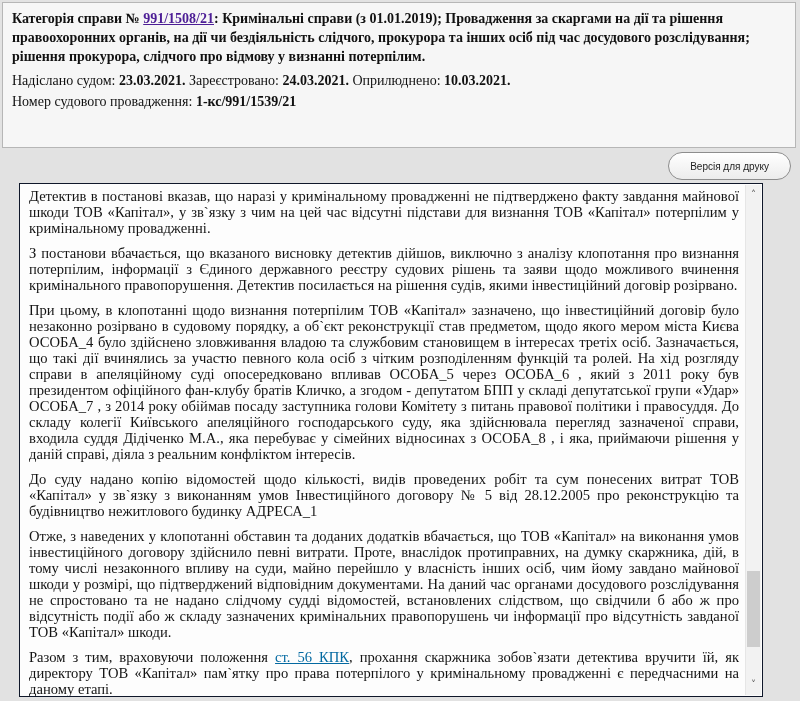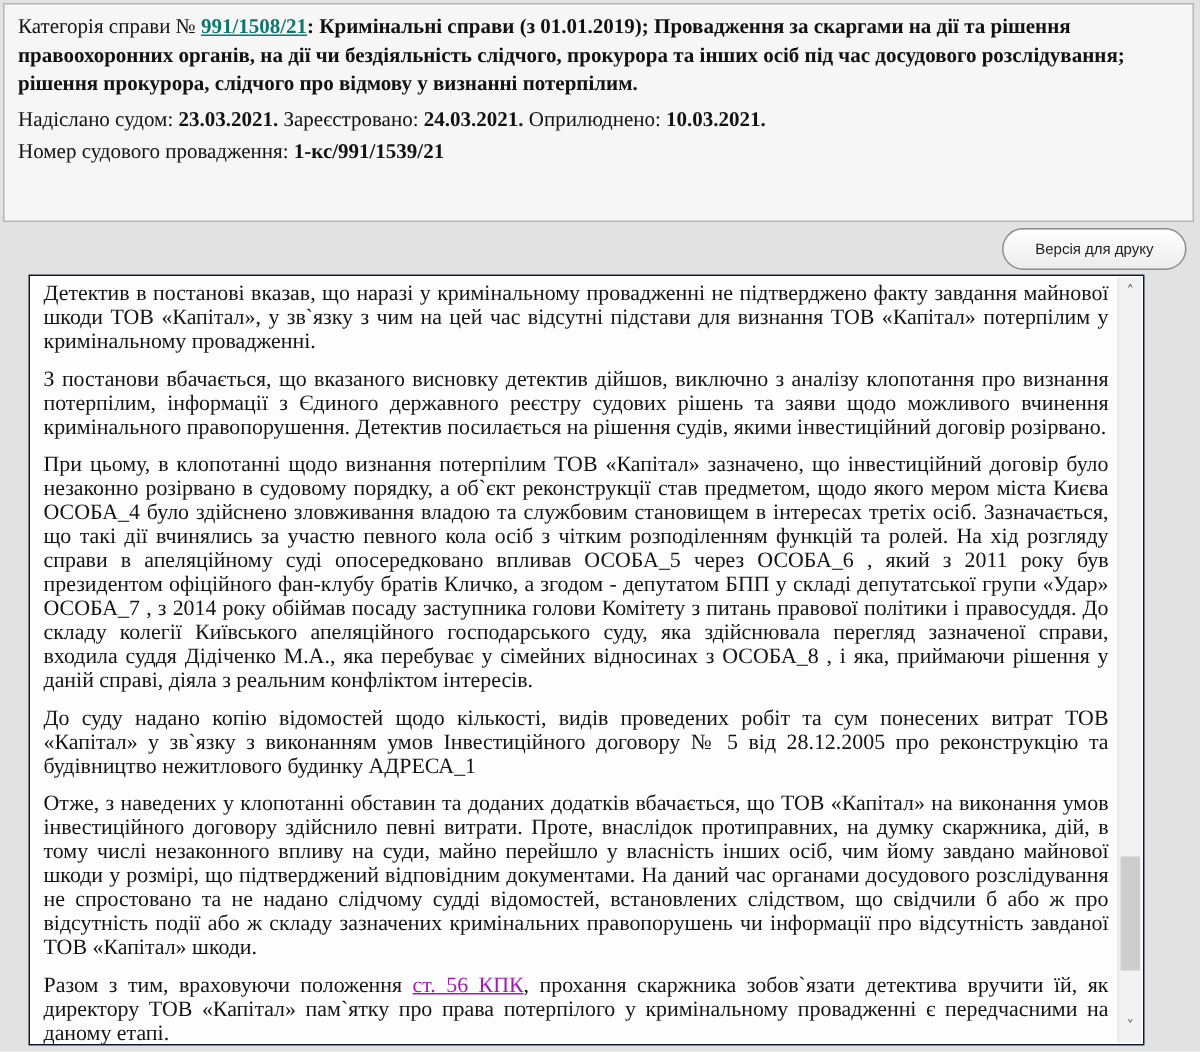--- a/index.html
+++ b/index.html
@@ -9,22 +9,22 @@
     font-family:"Liberation Serif", serif;
   }
 
   
   .header-box {
     position:absolute; left:2px; top:2px; width:794px; height:146px;
     box-sizing:border-box; background:#f6f6f6; border:1px solid #b6b6b6;
     padding:4px 9px 0 9px; font-size:14px; color:#111;
   }
   .category { margin:2px 0 4px 0; line-height:19px; }
-  .category .cat-label { font-weight:normal; }
-  .category a.case-link { color:#0f766e; font-weight:bold; text-decoration:underline; }
+  .category .cat-label { font-weight:bold; }
+  .category a.case-link { color:#4c1d95; font-weight:bold; text-decoration:underline; }
   .category .cat-sep, .category .cat-desc { font-weight:bold; }
   .meta-line { line-height:21px; white-space:nowrap; }
   .meta-line b { font-weight:bold; }
 
   
   .print-btn {
     position:absolute; top:152px; right:9px; height:28px;
     padding:0 21px; border-radius:14px; border:1px solid #8d8d8d;
     background:linear-gradient(#ffffff,#ececec);
     font-family:"Liberation Sans", sans-serif; font-size:10px; color:#1c1c1c;
@@ -36,21 +36,21 @@
     position:absolute; left:19px; top:183px; width:744px; height:514px;
     box-sizing:border-box; background:#fdfdfd; border:1px solid #0f172a;
     overflow:hidden;
   }
   .doc-content {
     position:absolute; left:0; top:0; right:17px; bottom:0;
     padding:4px 6px 0 9px; overflow:hidden;
     font-size:14.6px; line-height:16px; text-align:justify; color:#141414;
   }
   .doc-content p { margin:0 0 9px 0; }
-  .doc-content a.doc-link { color:#a21caf; }
+  .doc-content a.doc-link { color:#0369a1; }
 
   
   .scrollbar {
     position:absolute; top:1px; right:1px; bottom:1px; width:16px;
     background:#f2f2f2; border-left:1px solid #e6e6e6; box-sizing:border-box;
   }
   .scroll-btn {
     position:absolute; left:0; width:15px; height:16px; text-align:center;
     color:#5f5f5f; font-family:"DejaVu Sans", sans-serif; font-size:10px;
     line-height:16px; cursor:pointer; user-select:none;

